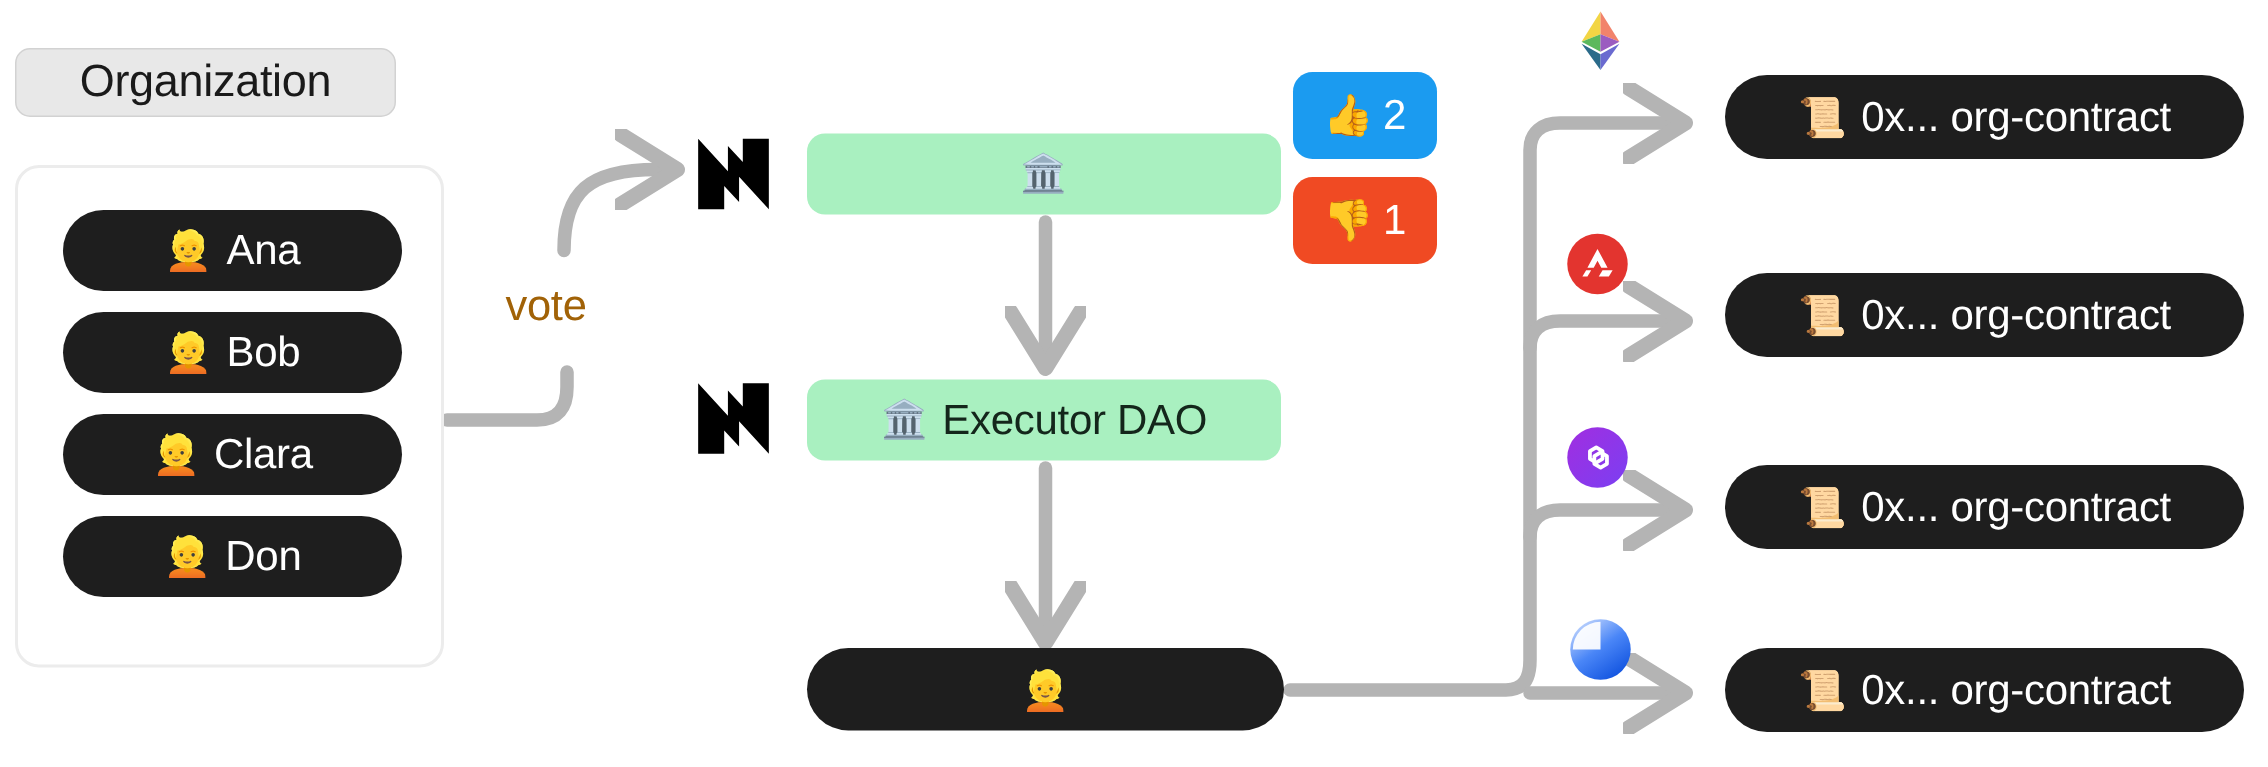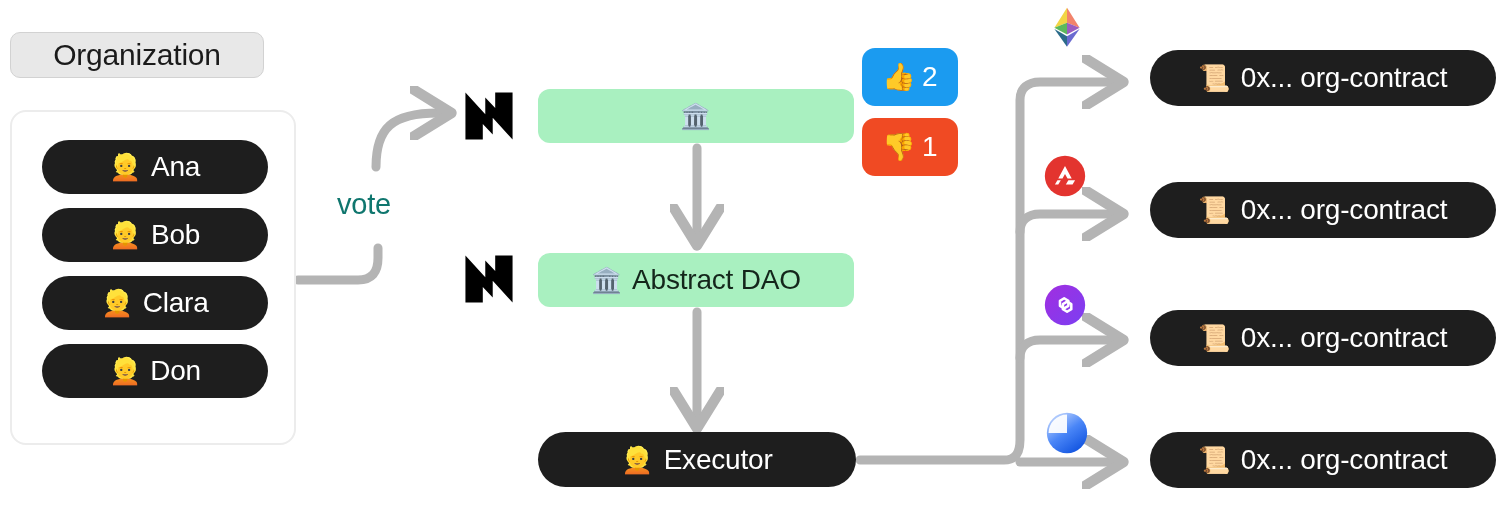--- a/index.html
+++ b/index.html
@@ -77,21 +77,21 @@
     letter-spacing: -0.2px;
   }
   .member-pill .emoji { font-size: 26px; line-height: 1; }
 
   
   .vote-label {
     position: absolute;
     left: 337px;
     top: 188px;
     font-size: 29px;
-    color: #0f766e;
+    color: #a16207;
     letter-spacing: -0.2px;
   }
   .near-logo {
     position: absolute;
     width: 62px;
     height: 62px;
   }
   .near-logo.top { left: 458px; top: 85px; }
   .near-logo.bottom { left: 458px; top: 248px; }
 
@@ -252,26 +252,25 @@
   <svg class="near-logo bottom" viewBox="0 0 100 100" xmlns="http://www.w3.org/2000/svg">
     <path d="M12,88 L12,12 L44,47 L44,20 L60,37 L60,12 L88,12 L88,88 L56,53 L56,80 L40,63 L40,88 Z" fill="#000000" fill-rule="evenodd"></path>
   </svg>
 
   <div class="dao-box" id="dao-contract">
     <span class="emoji">🏛️</span>
   </div>
 
   <div class="dao-box" id="abstract-dao">
     <span class="emoji">🏛️</span>
-    <span>Abstract DAO</span>
+    <span>Executor DAO</span>
   </div>
 
   <div class="executor-box">
     <span class="emoji">👱</span>
-    <span>Executor</span>
   </div>
 
   <div class="tally" id="tally-up">
     <span class="emoji">👍</span>
     <span>2</span>
   </div>
 
   <div class="tally" id="tally-down">
     <span class="emoji">👎</span>
     <span>1</span>

